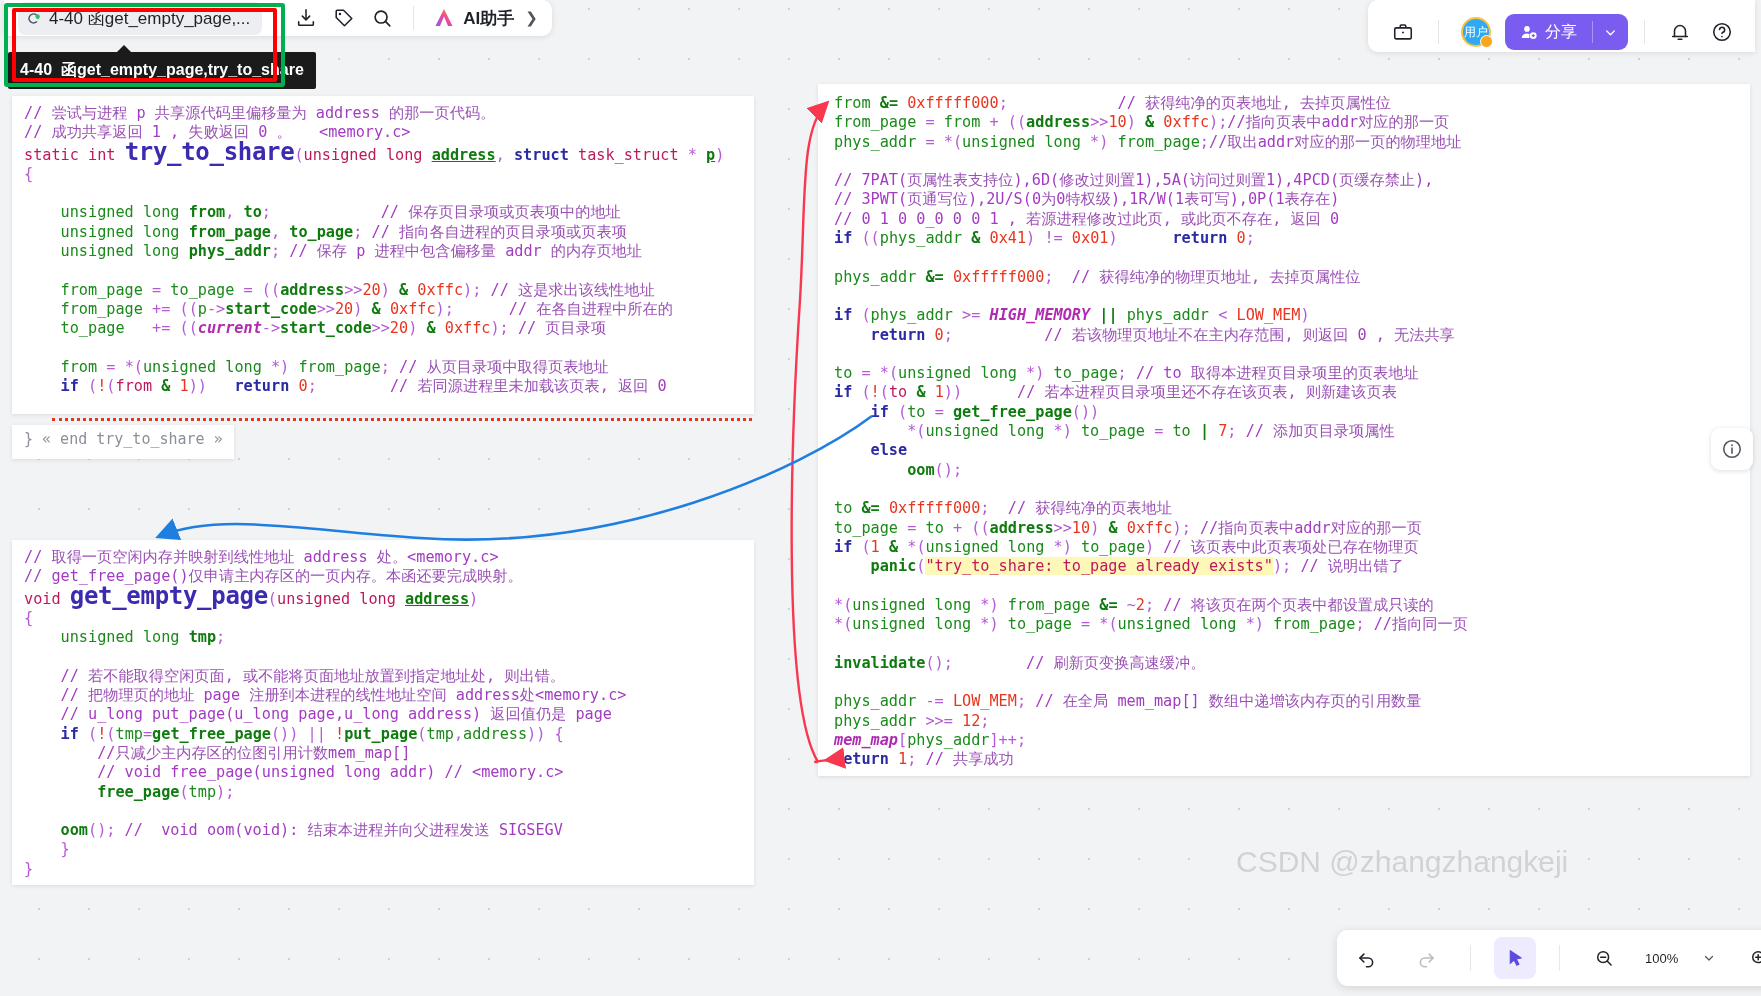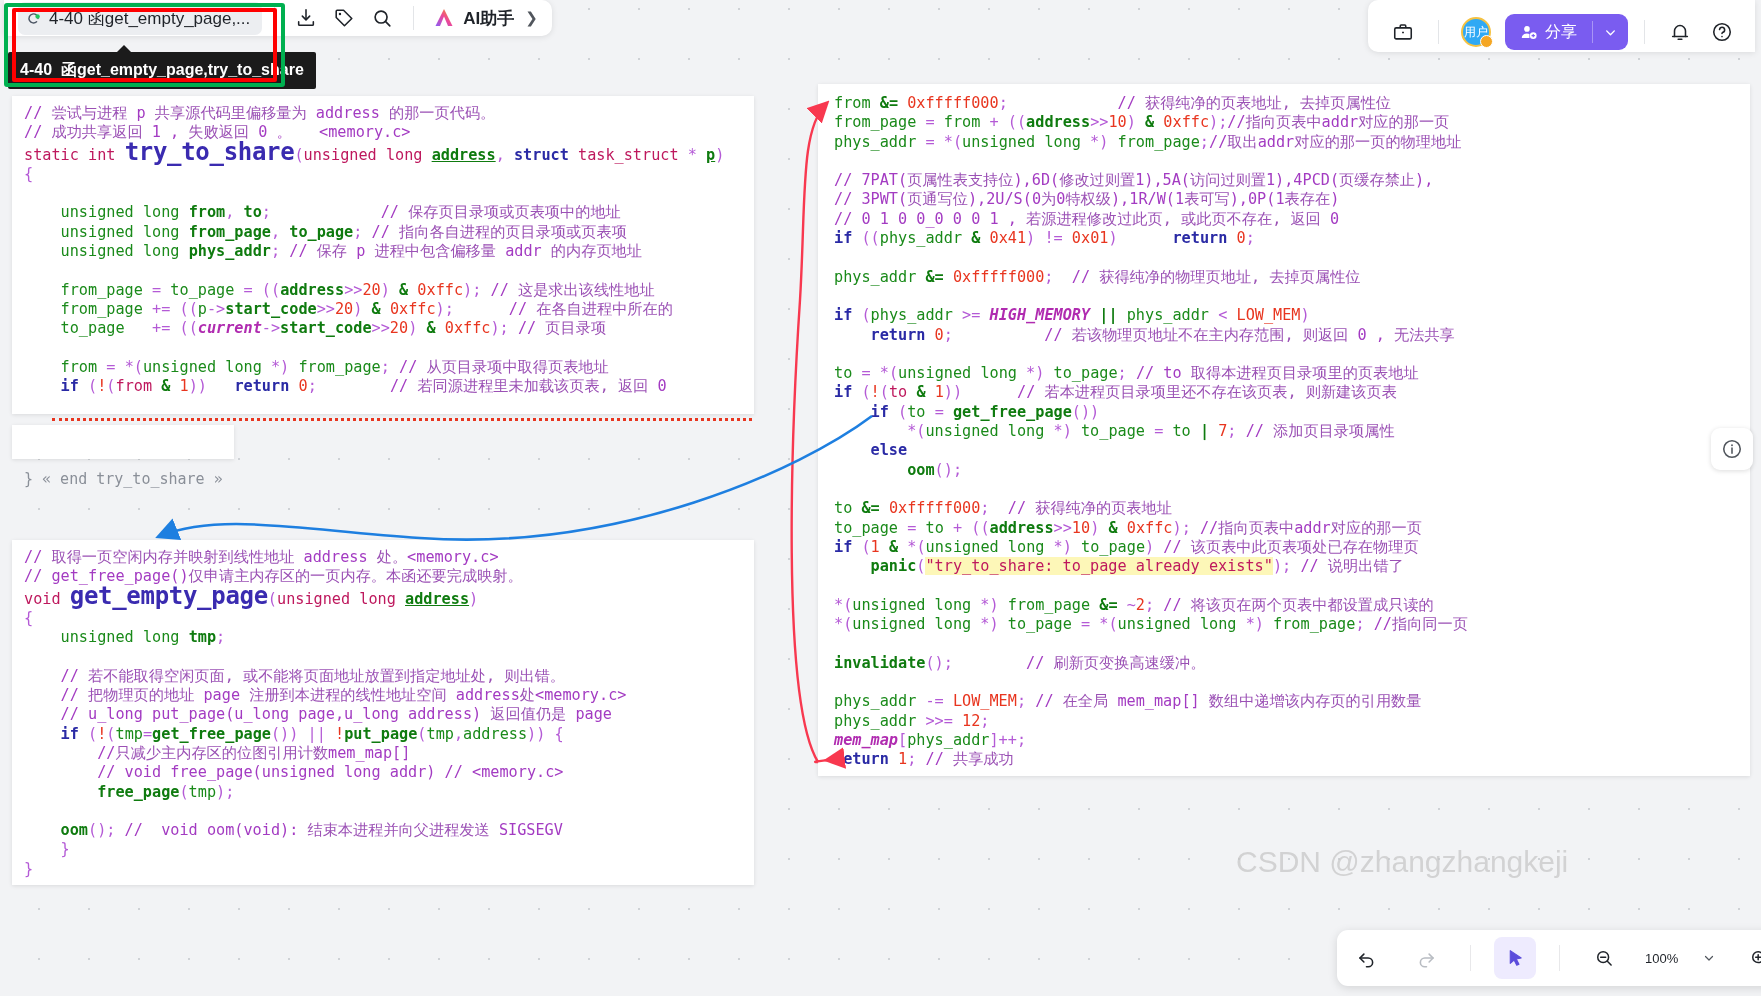--- a/index.html
+++ b/index.html
@@ -118,21 +118,21 @@
   .k  { color:#2a2aa5; font-weight:bold; }  
   .t  { color:#be185d; }          
   .g  { color:#1a8a1a; }          
   .gb { color:#0f7b0f; font-weight:bold; }  
   .n  { color:#e8351f;margin-top:9px; }          
   .p  { color:#b45ad6; }          
   .fn { color:#3a2bb0; font-weight:bold; }  
   .it { color:#b02bb0; font-style:italic; font-weight:bold;}
   .ul { text-decoration:underline; }
   .hl { background:#fdf7b8; }
-  .gray{ color:#8a8f98;margin-top:40px; }
+  .gray{ color:#8a8f98; }
   .big{ font-size:24px; font-weight:bold; letter-spacing:-.3px;}
 
   #card1{ left:12px; top:96px; width:742px; height:318px; }
   #card2{ left:12px; top:425px; width:222px; height:34px; }
   #card3{ left:12px; top:540px; width:742px; height:345px; }
   #card4{ left:818px; top:84px; width:932px; height:692px; }
 
   .inner{ padding:8px 0 8px 12px; }
 
   

